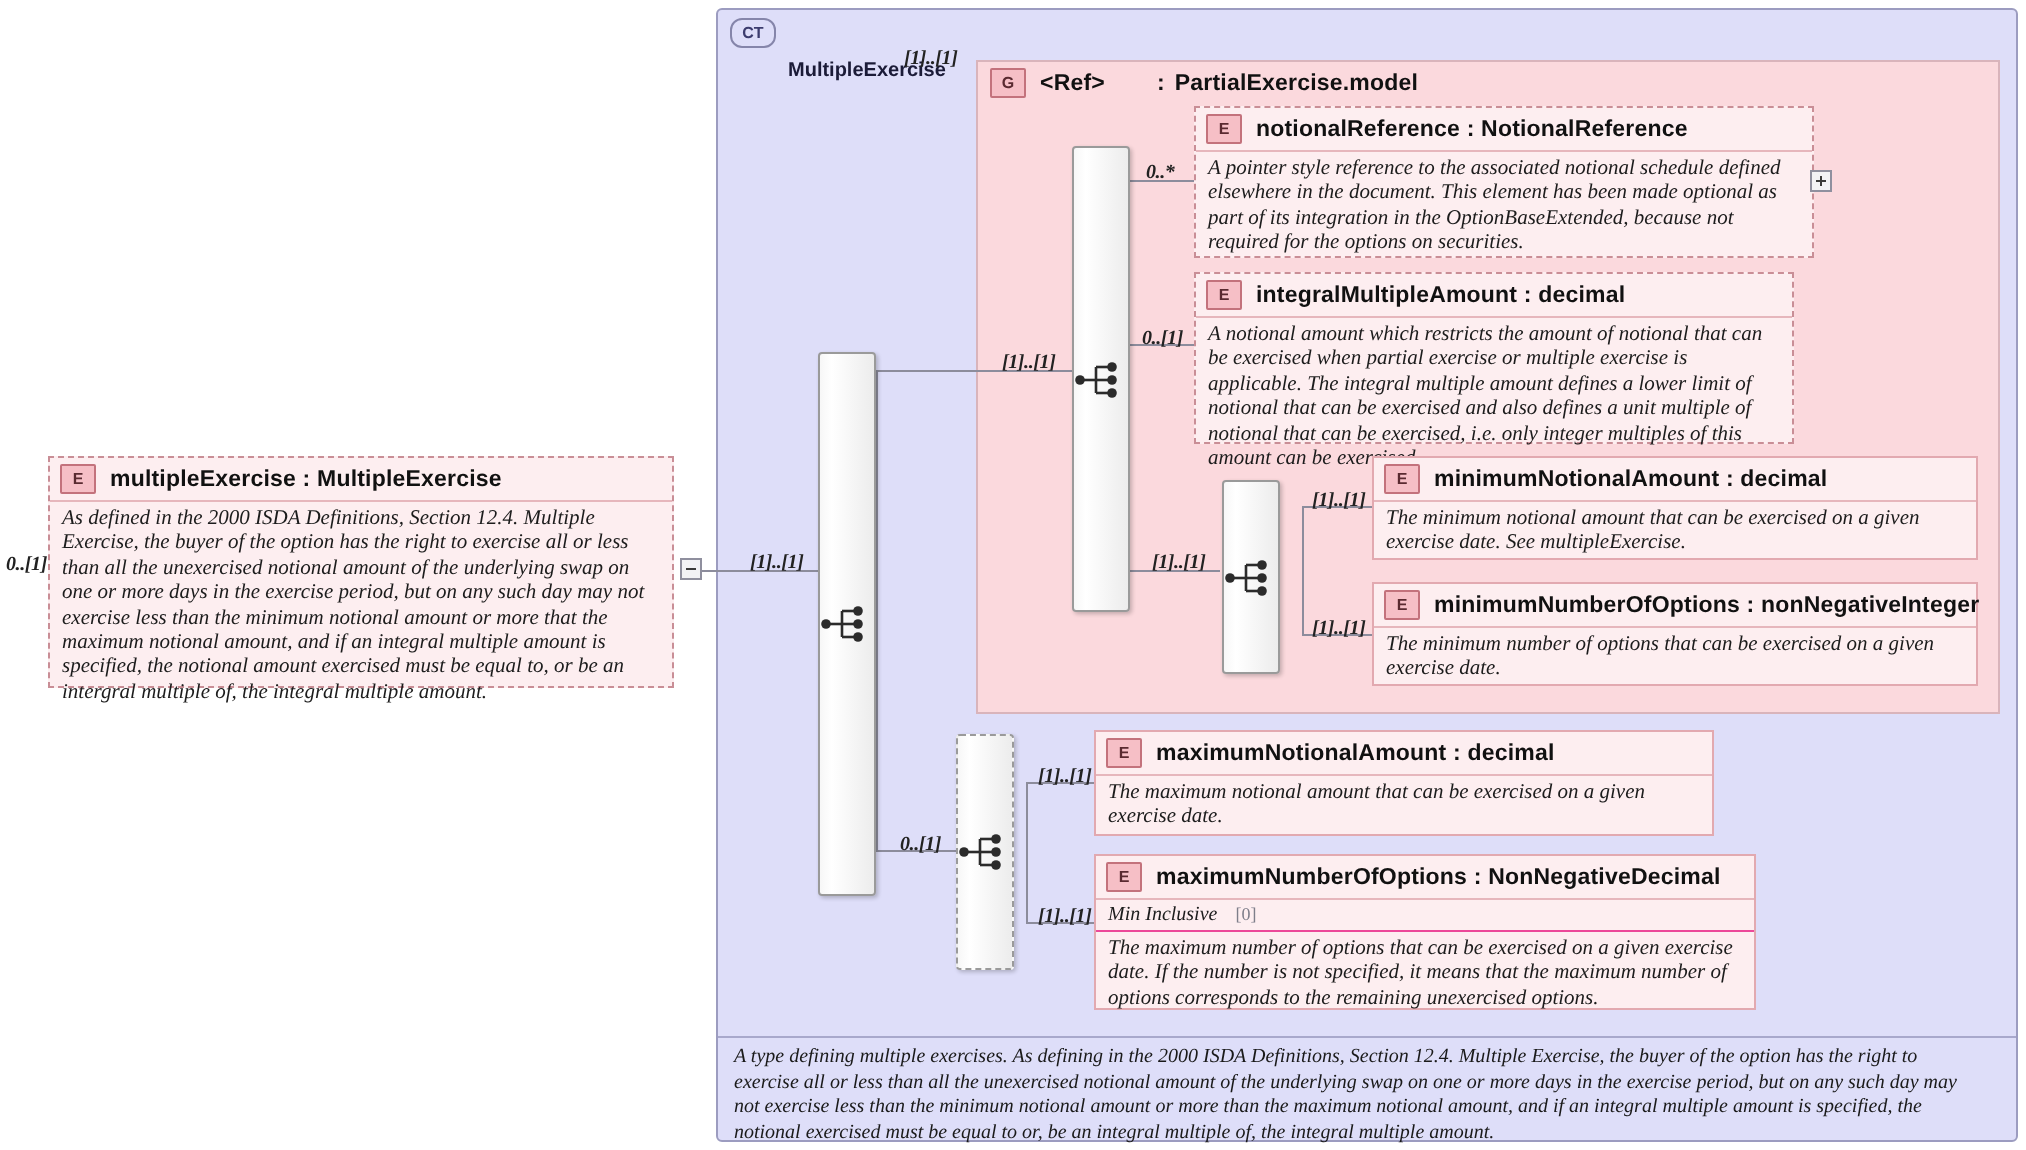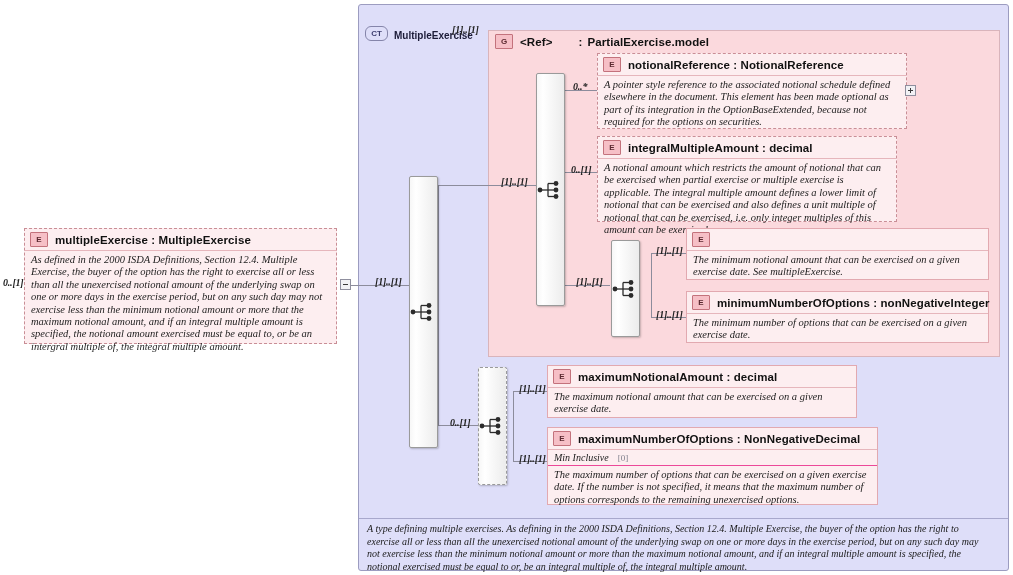--- a/index.html
+++ b/index.html
@@ -111,21 +111,21 @@
   
   .ctbox {
     position: absolute;
     box-sizing: border-box;
     border: 1px solid #9c9cc0;
     background: #dedef9;
     border-radius: 3px;
   }
   .ct-head {
     display: flex;
-    align-items: flex-end;
+    align-items: flex-start;
     padding: 4px 6px 2px 6px;
   }
   .ct-badge {
     width: 21px; height: 13px;
     border: 1px solid #8585aa;
     border-radius: 6px;
     background: #dedef9;
     font-size: 8px;
     font-weight: bold;
     color: #3c3c6e;
@@ -324,20 +324,21 @@
     <span class="badge">E</span>
     <span class="node-title">integralMultipleAmount : decimal</span>
   </div>
   <div class="node-doc">A notional amount which restricts the amount of notional that can be exercised when partial exercise or multiple exercise is applicable. The integral multiple amount defines a lower limit of notional that can be exercised and also defines a unit multiple of notional that can be exercised, i.e. only integer multiples of this amount can be exercised.</div>
 </div>
 <span class="mult" style="left:571px; top:164px;">0..[1]</span>
 
 <div class="nodebox solid" style="left:686px; top:228px; width:303px; height:52px;">
   <div class="node-head">
     <span class="badge">E</span>
+    <span class="node-title">minimumNotionalAmount : decimal</span>
   </div>
   <div class="node-doc">The minimum notional amount that can be exercised on a given exercise date. See multipleExercise.</div>
 </div>
 <span class="mult" style="left:656px; top:245px;">[1]..[1]</span>
 
 <div class="nodebox solid" style="left:686px; top:291px; width:303px; height:52px;">
   <div class="node-head">
     <span class="badge">E</span>
     <span class="node-title">minimumNumberOfOptions : nonNegativeInteger</span>
   </div>

